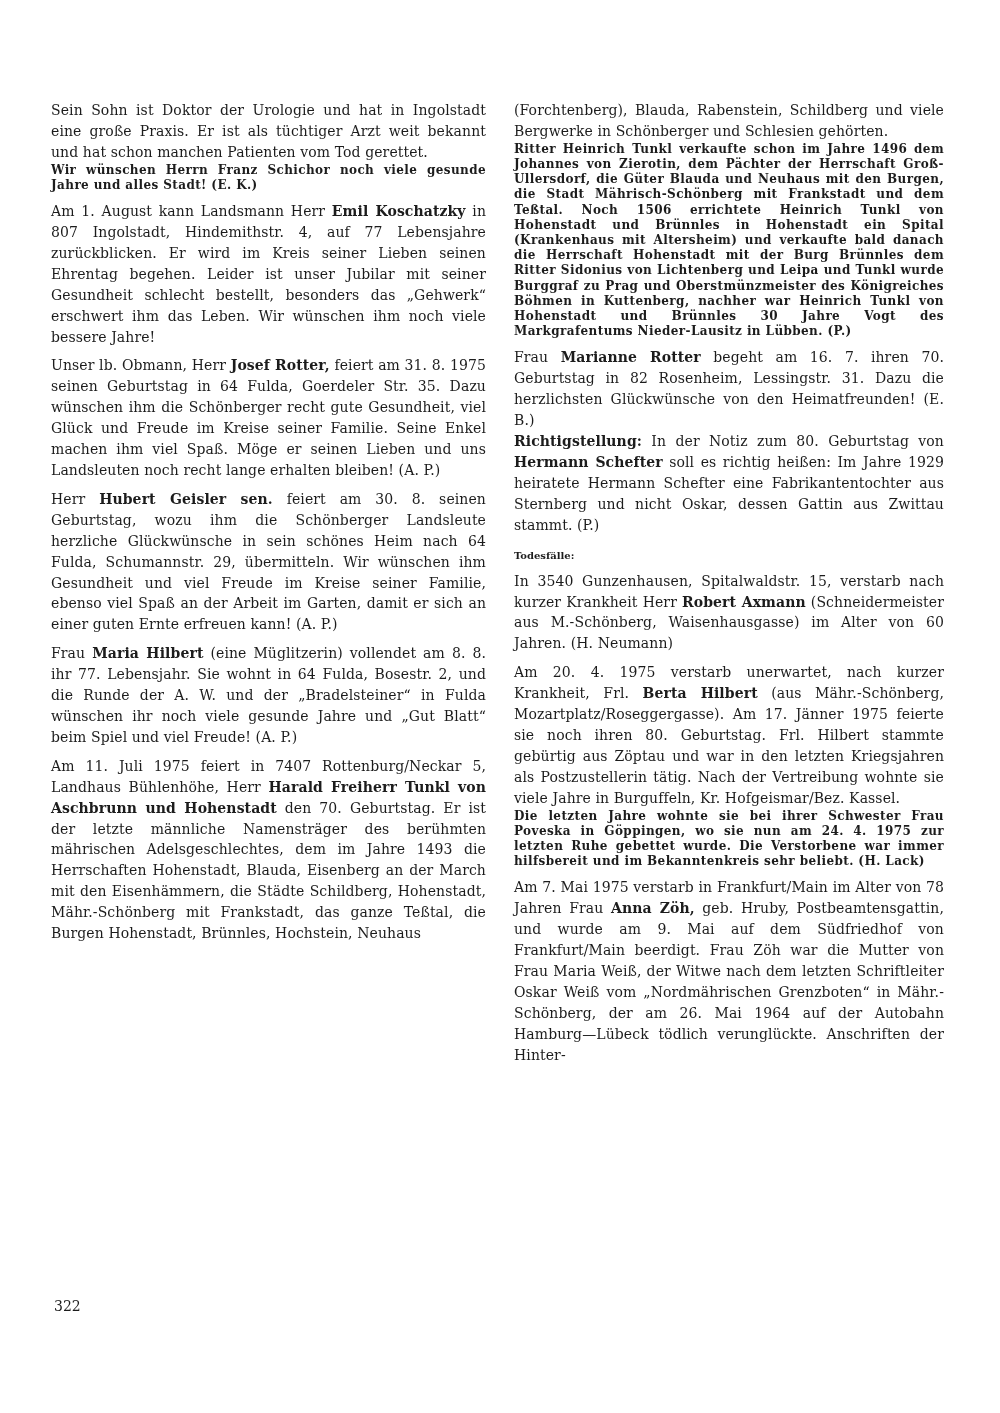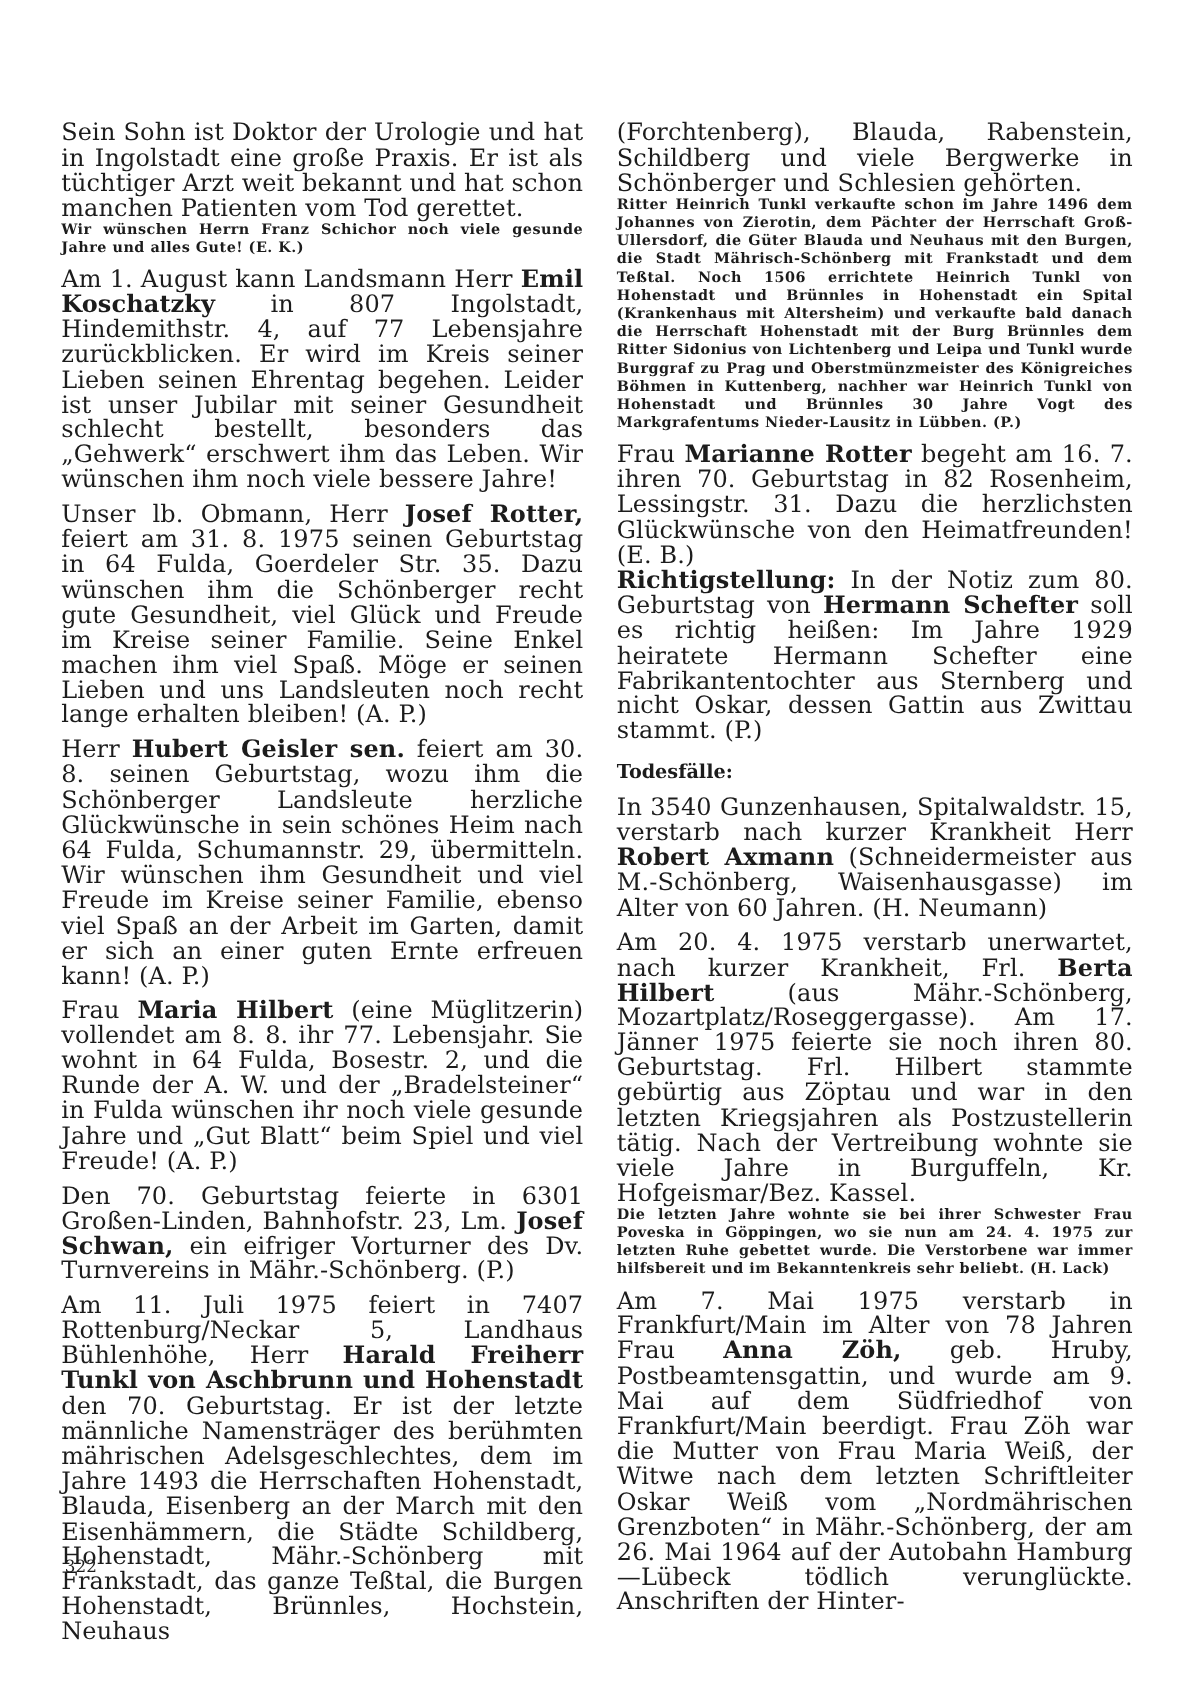--- a/index.html
+++ b/index.html
@@ -4,38 +4,37 @@
 <style>
   html, body { margin: 0; padding: 0; background: #ffffff; }
   body {
     width: 1000px; height: 1413px; position: relative; overflow: hidden;
     font-family: "DejaVu Serif", "Liberation Serif", serif;
     color: #1c1c1c;
   }
   .col { position: absolute; top: 100px; }
   .col-left { left: 51px; width: 435px; }
   .col-right { left: 514px; width: 430px; }
-  .p { font-size: 20px; line-height: 20.9px; text-align: justify; margin: 0 0 8px 0; letter-spacing: 0.1px; }
+  .p { font-size: 14px; line-height: 20.9px; text-align: justify; margin: 0 0 8px 0; letter-spacing: 0.1px; }
   .p.tight { margin-bottom: 0; }
   .small { font-size: 12px; line-height: 15.2px; text-align: justify; margin: 0 0 8px 0; letter-spacing: 0.4px; font-weight: 600; }
   .b { font-weight: bold; }
-  .heading { font-family: "DejaVu Serif", serif; font-weight: bold; font-size: 16px; margin: 14px 0 10px 0; }
+  .heading { font-family: "DejaVu Serif", serif; font-weight: bold; font-size: 10px; margin: 14px 0 10px 0; }
   .pagenum { position: absolute; left: 54px; top: 1298px; font-size: 14px; }
 </style>
 </head>
 <body>
 
 <div class="col col-left">
     <p class="p tight"><span>Sein Sohn ist Doktor der Urologie und hat in Ingolstadt eine große Praxis. Er ist als tüchtiger Arzt weit bekannt und hat schon manchen Patienten vom Tod gerettet.</span></p>
-    <p class="small"><span>Wir wünschen Herrn Franz Schichor noch viele gesunde Jahre und alles Gute! (E. K.)</span></p>
+    <p class="small"><span>Wir wünschen Herrn Franz Schichor noch viele gesunde Jahre und alles Stadt! (E. K.)</span></p>
     <p class="p"><span>Am 1. August kann Landsmann Herr </span><span class="b">Emil Koschatzky</span><span> in 807 Ingolstadt, Hindemithstr. 4, auf 77 Lebensjahre zurückblicken. Er wird im Kreis seiner Lieben seinen Ehrentag begehen. Leider ist unser Jubilar mit seiner Gesundheit schlecht bestellt, besonders das „Gehwerk“ erschwert ihm das Leben. Wir wünschen ihm noch viele bessere Jahre!</span></p>
     <p class="p"><span>Unser lb. Obmann, Herr </span><span class="b">Josef Rotter,</span><span> feiert am 31. 8. 1975 seinen Geburtstag in 64 Fulda, Goerdeler Str. 35. Dazu wünschen ihm die Schönberger recht gute Gesundheit, viel Glück und Freude im Kreise seiner Familie. Seine Enkel machen ihm viel Spaß. Möge er seinen Lieben und uns Landsleuten noch recht lange erhalten bleiben! (A. P.)</span></p>
     <p class="p"><span>Herr </span><span class="b">Hubert Geisler sen.</span><span> feiert am 30. 8. seinen Geburtstag, wozu ihm die Schönberger Landsleute herzliche Glückwünsche in sein schönes Heim nach 64 Fulda, Schumannstr. 29, übermitteln. Wir wünschen ihm Gesundheit und viel Freude im Kreise seiner Familie, ebenso viel Spaß an der Arbeit im Garten, damit er sich an einer guten Ernte erfreuen kann! (A. P.)</span></p>
     <p class="p"><span>Frau </span><span class="b">Maria Hilbert</span><span> (eine Müglitzerin) vollendet am 8. 8. ihr 77. Lebensjahr. Sie wohnt in 64 Fulda, Bosestr. 2, und die Runde der A. W. und der „Bradelsteiner“ in Fulda wünschen ihr noch viele gesunde Jahre und „Gut Blatt“ beim Spiel und viel Freude! (A. P.)</span></p>
-    <p class="p"><span>Den 70. Geburtstag feierte in 6301 Großen-Linden, Bahnhofstr. 23, Lm. </span><span class="b">Josef Schwan,</span><span> ein eifriger Vorturner des Dv. Turnvereins in Mähr.-Schönberg. (P.)</span></p>
     <p class="p"><span>Am 11. Juli 1975 feiert in 7407 Rottenburg/Neckar 5, Landhaus Bühlenhöhe, Herr </span><span class="b">Harald Freiherr Tunkl von Aschbrunn und Hohenstadt</span><span> den 70. Geburtstag. Er ist der letzte männliche Namensträger des berühmten mährischen Adelsgeschlechtes, dem im Jahre 1493 die Herrschaften Hohenstadt, Blauda, Eisenberg an der March mit den Eisenhämmern, die Städte Schildberg, Hohenstadt, Mähr.-Schönberg mit Frankstadt, das ganze Teßtal, die Burgen Hohenstadt, Brünnles, Hochstein, Neuhaus</span></p>
   </div>
 <div class="col col-right">
     <p class="p tight"><span>(Forchtenberg), Blauda, Rabenstein, Schildberg und viele Bergwerke in Schönberger und Schlesien gehörten.</span></p>
     <p class="small"><span>Ritter Heinrich Tunkl verkaufte schon im Jahre 1496 dem Johannes von Zierotin, dem Pächter der Herrschaft Groß-Ullersdorf, die Güter Blauda und Neuhaus mit den Burgen, die Stadt Mährisch-Schönberg mit Frankstadt und dem Teßtal. Noch 1506 errichtete Heinrich Tunkl von Hohenstadt und Brünnles in Hohenstadt ein Spital (Krankenhaus mit Altersheim) und verkaufte bald danach die Herrschaft Hohenstadt mit der Burg Brünnles dem Ritter Sidonius von Lichtenberg und Leipa und Tunkl wurde Burggraf zu Prag und Oberstmünzmeister des Königreiches Böhmen in Kuttenberg, nachher war Heinrich Tunkl von Hohenstadt und Brünnles 30 Jahre Vogt des Markgrafentums Nieder-Lausitz in Lübben. (P.)</span></p>
     <p class="p tight"><span>Frau </span><span class="b">Marianne Rotter</span><span> begeht am 16. 7. ihren 70. Geburtstag in 82 Rosenheim, Lessingstr. 31. Dazu die herzlichsten Glückwünsche von den Heimatfreunden! (E. B.)</span></p>
     <p class="p"><span class="b">Richtigstellung:</span><span> In der Notiz zum 80. Geburtstag von </span><span class="b">Hermann Schefter</span><span> soll es richtig heißen: Im Jahre 1929 heiratete Hermann Schefter eine Fabrikantentochter aus Sternberg und nicht Oskar, dessen Gattin aus Zwittau stammt. (P.)</span></p>
     <div class="heading">Todesfälle:</div>
     <p class="p"><span>In 3540 Gunzenhausen, Spitalwaldstr. 15, verstarb nach kurzer Krankheit Herr </span><span class="b">Robert Axmann</span><span> (Schneidermeister aus M.-Schönberg, Waisenhausgasse) im Alter von 60 Jahren. (H. Neumann)</span></p>
     <p class="p tight"><span>Am 20. 4. 1975 verstarb unerwartet, nach kurzer Krankheit, Frl. </span><span class="b">Berta Hilbert</span><span> (aus Mähr.-Schönberg, Mozartplatz/Roseggergasse). Am 17. Jänner 1975 feierte sie noch ihren 80. Geburtstag. Frl. Hilbert stammte gebürtig aus Zöptau und war in den letzten Kriegsjahren als Postzustellerin tätig. Nach der Vertreibung wohnte sie viele Jahre in Burguffeln, Kr. Hofgeismar/Bez. Kassel.</span></p>

